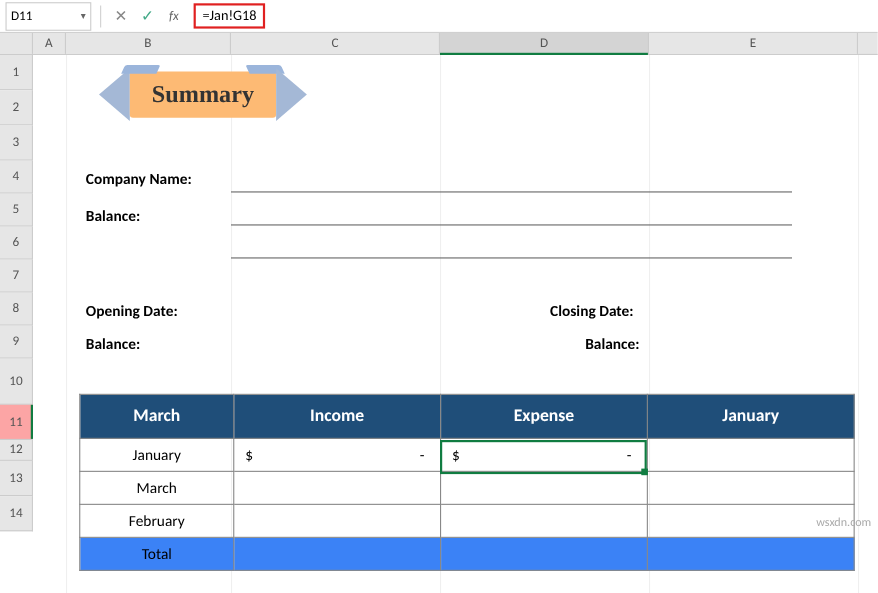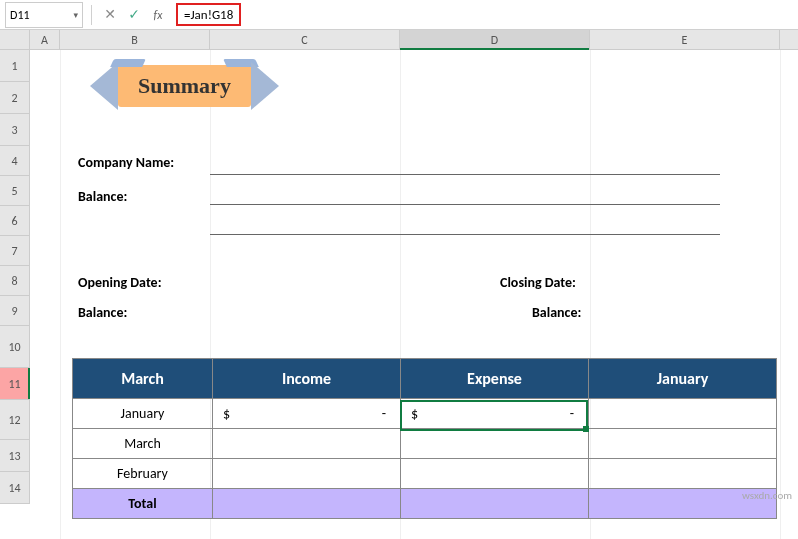--- a/index.html
+++ b/index.html
@@ -54,21 +54,21 @@
 
 .label { position: absolute; font-weight: bold; font-size: 14px; }
 .uline { position: absolute; height: 1px; background: #666; }
 
 
 .tbl { position: absolute; border-collapse: collapse; }
 .tbl th { background: #1f4e79; color: #fff; font-size: 16px; font-weight: bold; padding: 10px 0; border: 1px solid #888; text-align: center; }
 .tbl td { border: 1px solid #888; padding: 6px 0; font-size: 14px; text-align: center; height: 30px; }
 .tbl .money { text-align: left; padding-left: 10px; position: relative; }
 .tbl .money .dash { position: absolute; right: 14px; }
-.tbl tr.total td { background: #c4b5fd; font-weight: bold; }
+.tbl tr.total td { background: #3b82f6; font-weight: normal; }
 
 
 .active-cell { position: absolute; border: 2px solid #107c41; pointer-events: none; }
 .active-cell::after { content:""; position:absolute; right:-3px; bottom:-3px; width:6px; height:6px; background:#107c41; }
 
 .watermark { position: absolute; right: 6px; bottom: 2px; font-size: 11px; color: #aaa; }
 </style>
 </head>
 <body>
 
@@ -102,21 +102,21 @@
       <div class="rh" style="height:32px">2</div>
       <div class="rh" style="height:32px">3</div>
       <div class="rh" style="height:30px">4</div>
       <div class="rh" style="height:30px">5</div>
       <div class="rh" style="height:30px">6</div>
       <div class="rh" style="height:30px">7</div>
       <div class="rh" style="height:30px">8</div>
       <div class="rh" style="height:30px">9</div>
       <div class="rh" style="height:42px">10</div>
       <div class="rh sel" style="height:32px">11</div>
-      <div class="rh" style="height:40px">12</div>
+      <div class="rh" style="height:19px">12</div>
       <div class="rh" style="height:32px">13</div>
       <div class="rh" style="height:32px">14</div>
     </div>
 
     <div class="sheet">
 
       <div class="faint v" style="left:30px"></div>
       <div class="faint v" style="left:180px"></div>
       <div class="faint v" style="left:370px"></div>
       <div class="faint v" style="left:560px"></div>

